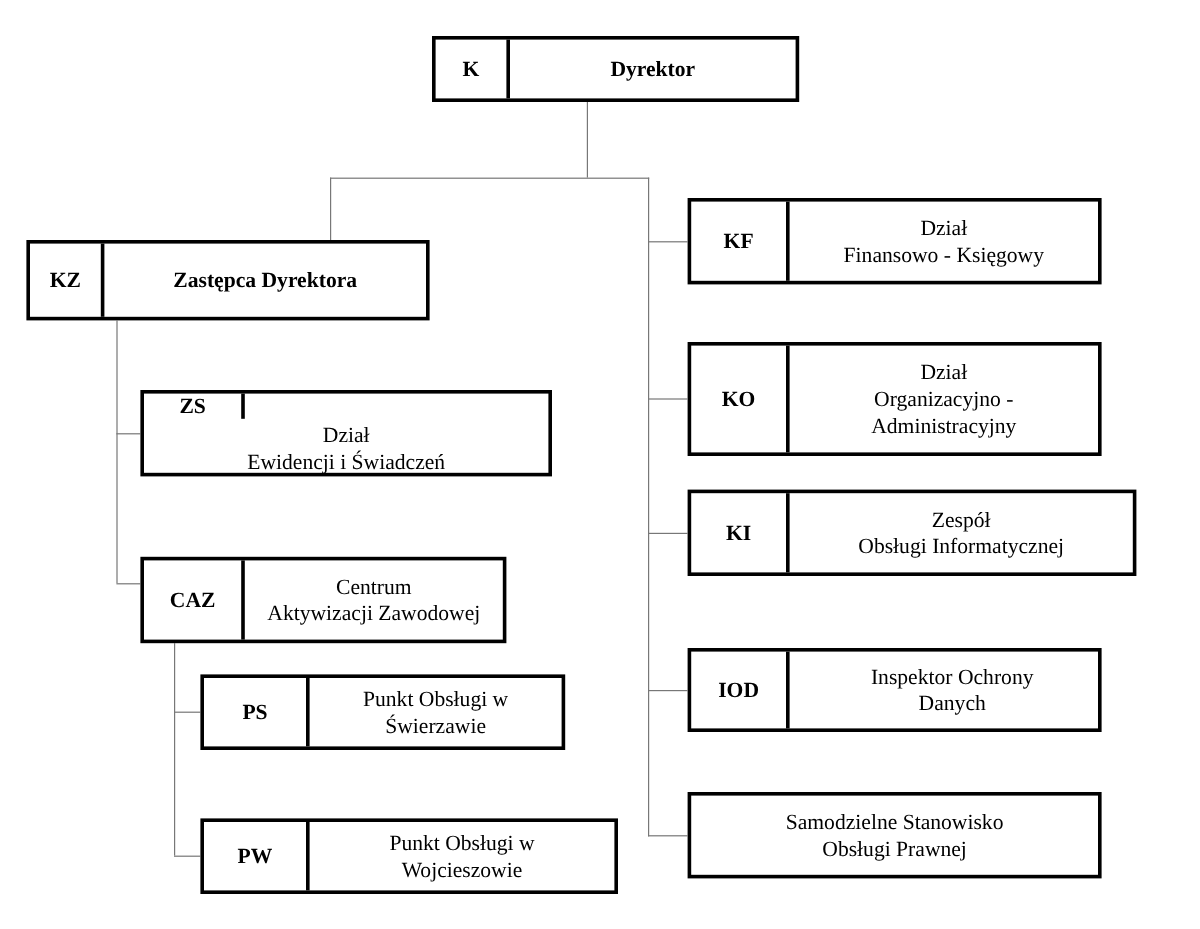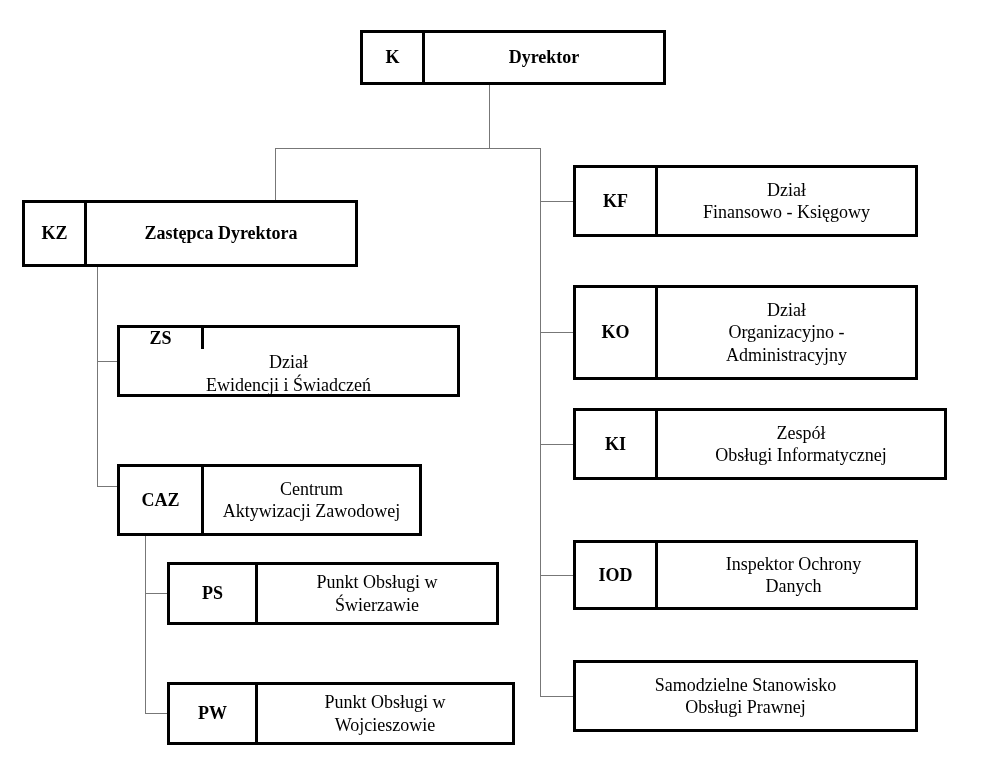--- a/index.html
+++ b/index.html
@@ -43,21 +43,21 @@
 
   
   .n-k   { left: 360px; top: 30px;  width: 306px; height: 55px; }
   .n-k .code { width: 62px; }
   .n-kz  { left: 22px;  top: 200px; width: 336px; height: 67px; }
   .n-kz .code { width: 62px; }
   .n-zs  { left: 117px; top: 325px; width: 343px; height: 72px; flex-direction: column; }
   .n-zs .code { width: 84px; }
   .n-caz { left: 117px; top: 464px; width: 305px; height: 72px; }
   .n-caz .code { width: 84px; }
-  .n-ps  { left: 167px; top: 562px; width: 332px; height: 63px; }
+  .n-ps  { left: 167px; top: 562px; width: 304px; height: 63px; }
   .n-ps .code { width: 88px; }
   .n-pw  { left: 167px; top: 682px; width: 348px; height: 63px; }
   .n-pw .code { width: 88px; }
   .n-kf  { left: 573px; top: 165px; width: 345px; height: 72px; justify-content: flex-end; }
   .n-kf .code { width: 82px; }
   .n-ko  { left: 573px; top: 285px; width: 345px; height: 95px; }
   .n-ko .code { width: 82px; }
   .n-ki  { left: 573px; top: 408px; width: 374px; height: 72px; }
   .n-ki .code { width: 82px; }
   .n-iod { left: 573px; top: 540px; width: 345px; height: 70px; gap: 14px; }

